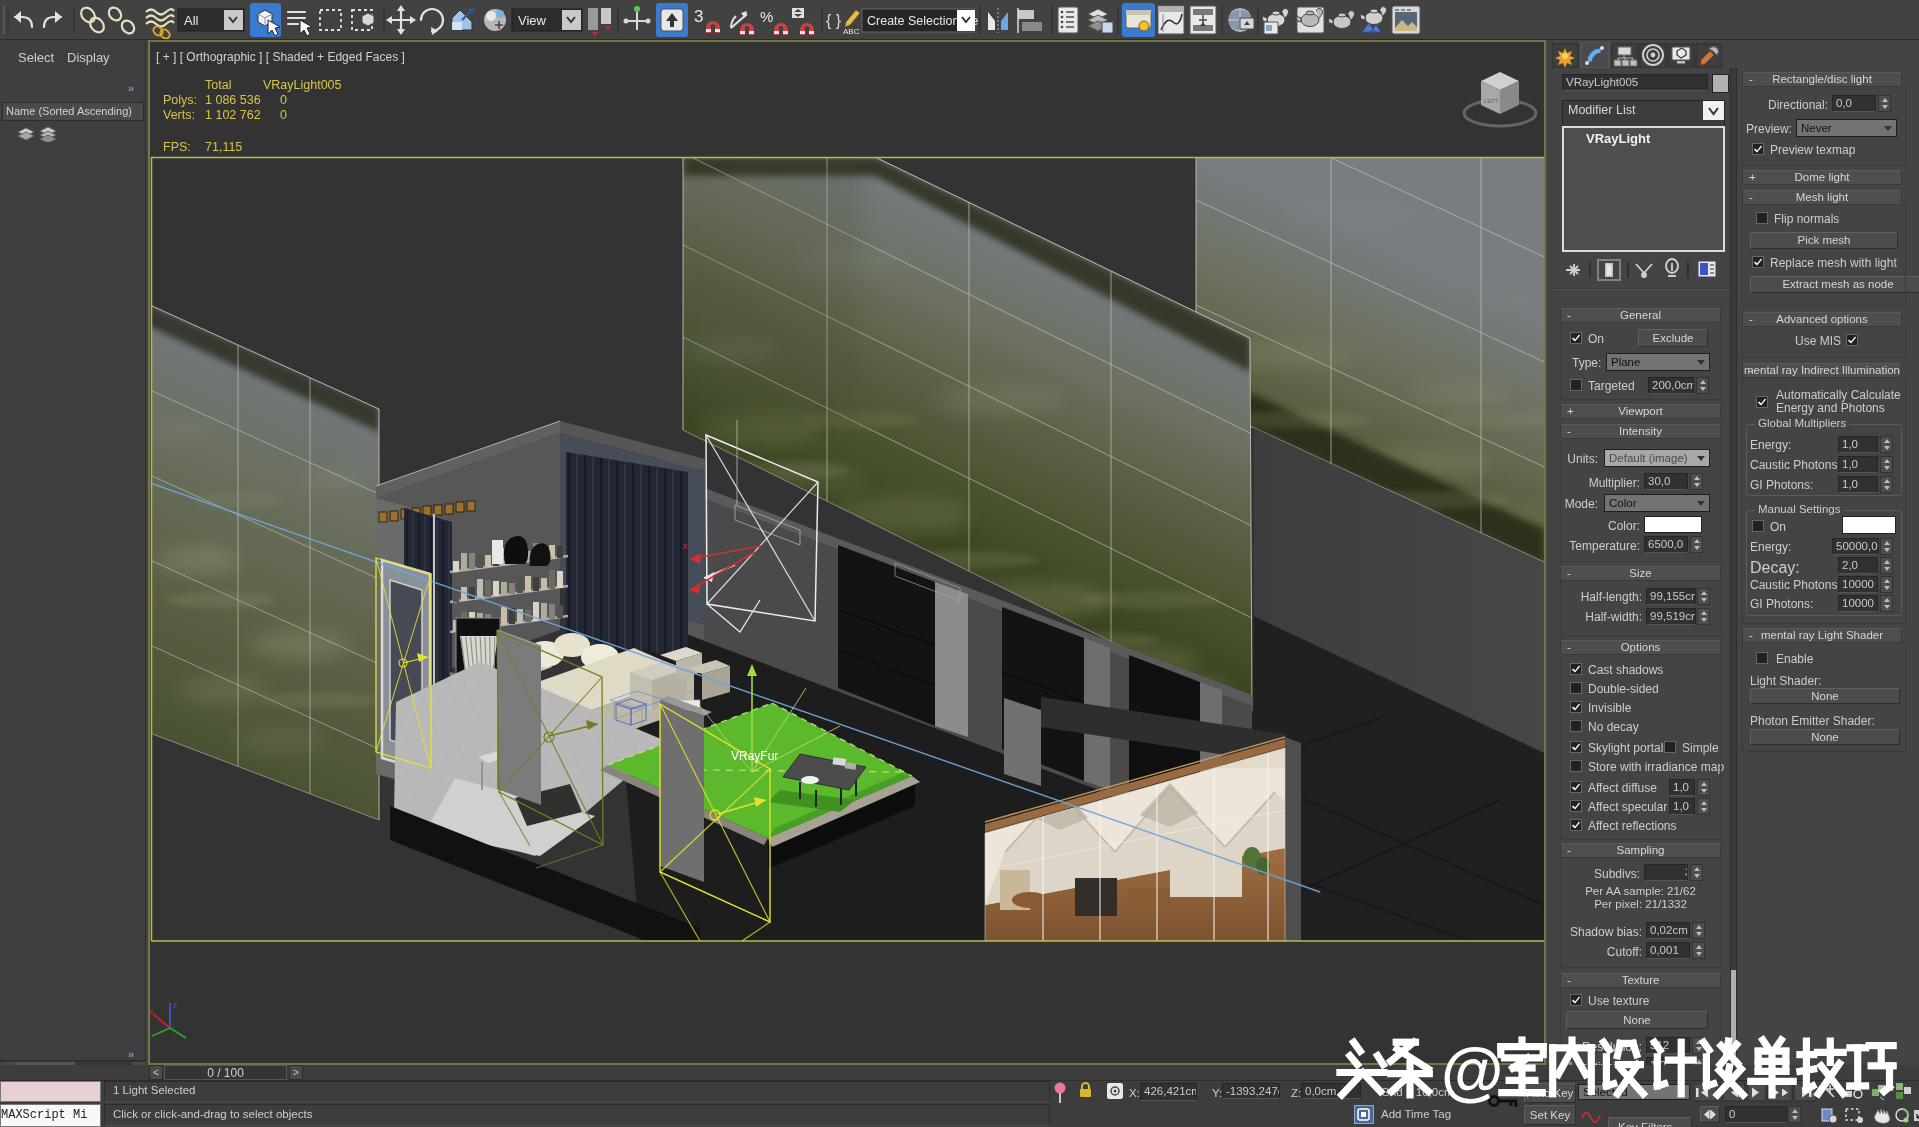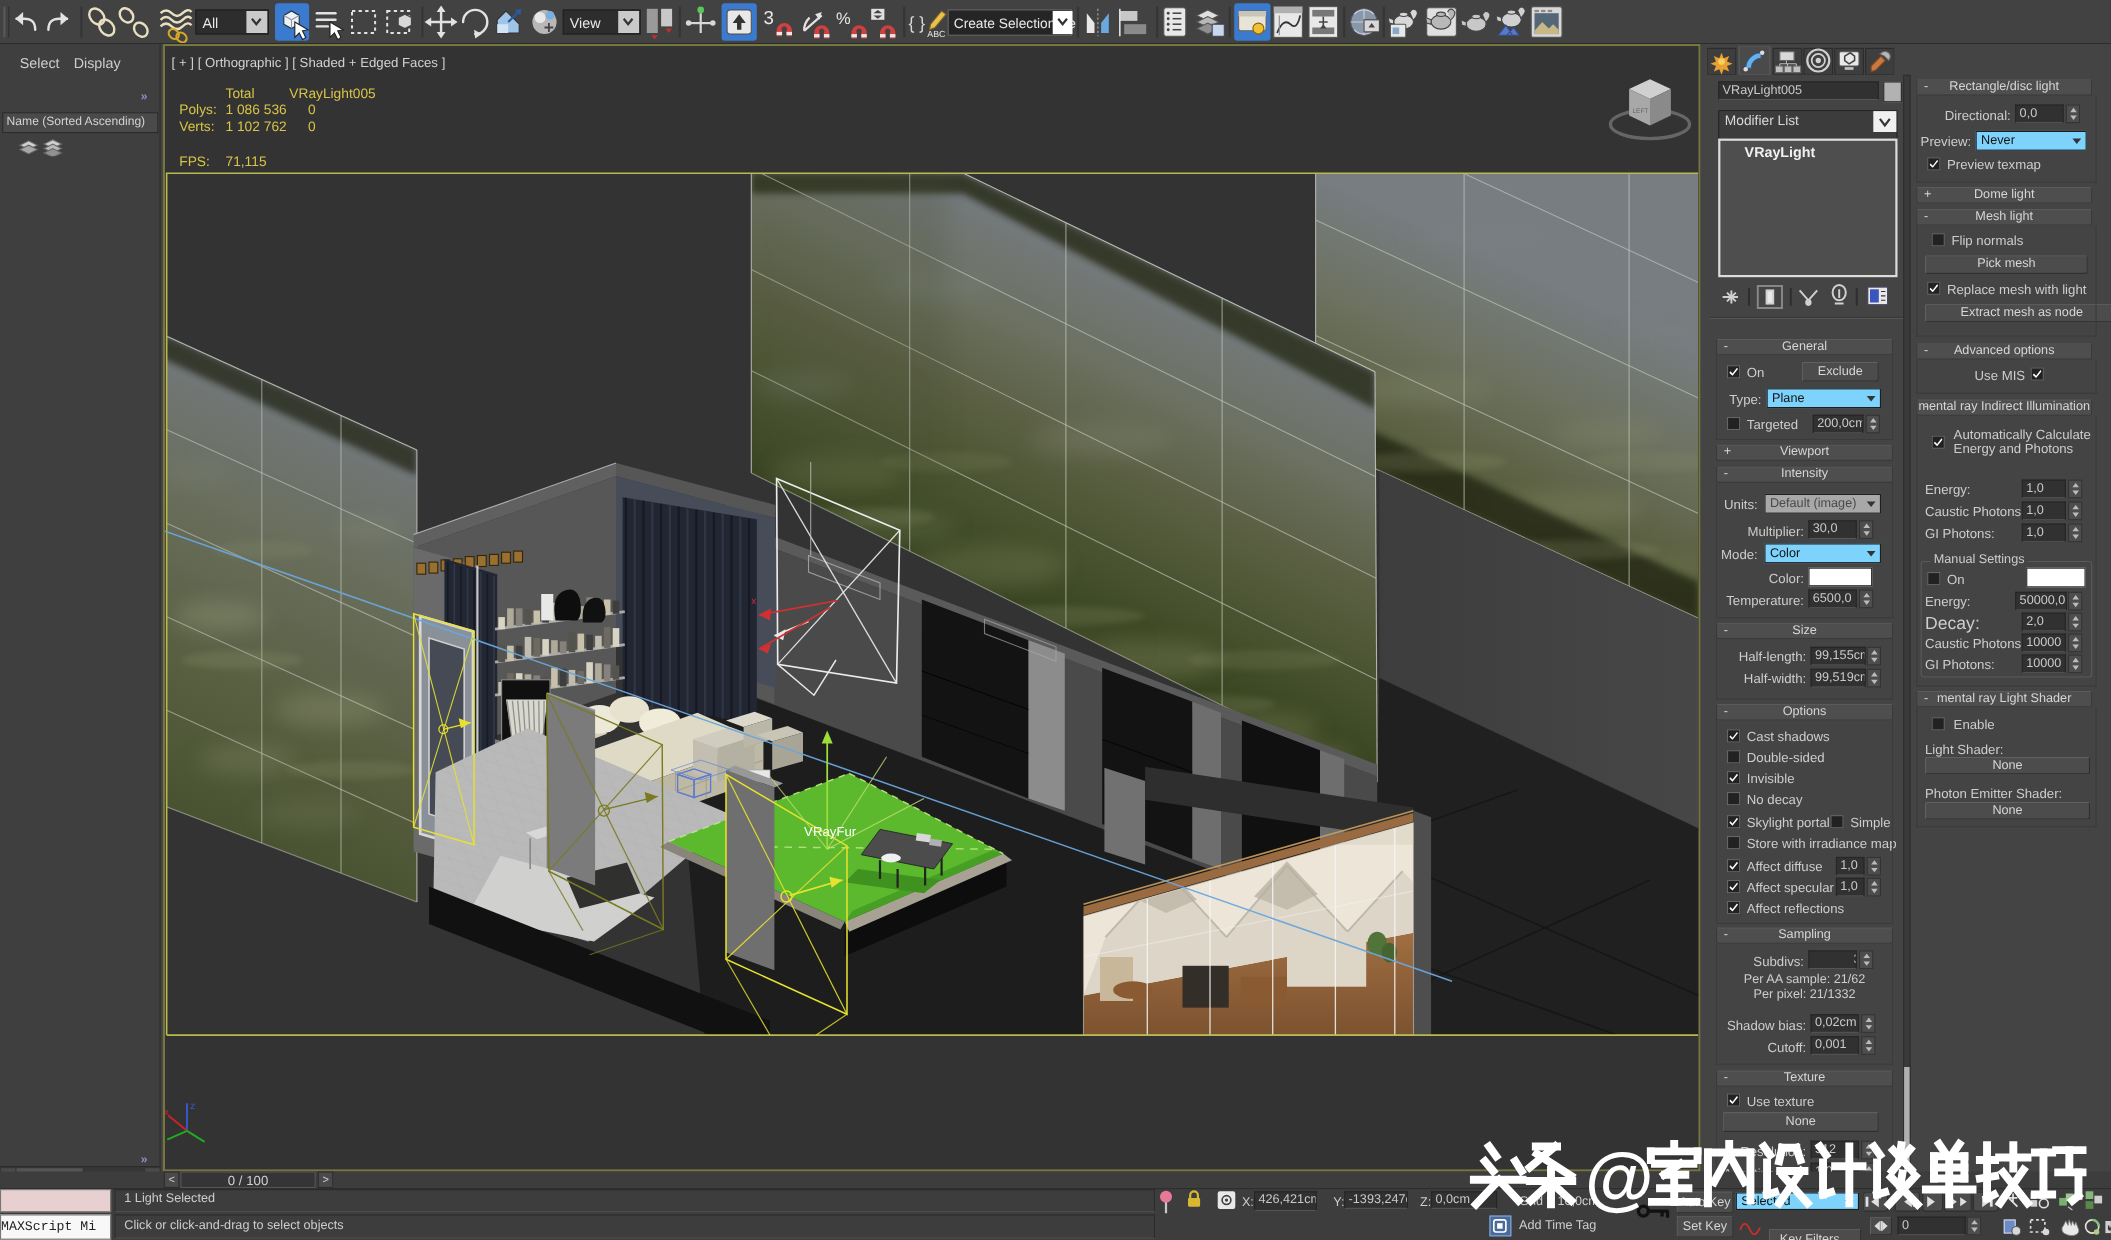--- a/index.html
+++ b/index.html
@@ -13,21 +13,21 @@
 .roll{position:absolute;height:15px;background:#4e4e4e;border:1px solid #393939;border-top-color:#5a5a5a;color:#d6d6d6;font-size:11.5px;text-align:center;line-height:13px;border-radius:2px;white-space:nowrap;overflow:hidden;}
 .roll b{position:absolute;left:6px;top:0;font-weight:normal;}
 .fld{position:absolute;height:17px;background:#313131;border:1px solid #262626;border-bottom-color:#555;color:#c9c9c9;font-size:11.5px;line-height:15px;padding-left:3px;white-space:nowrap;overflow:hidden;}
 .spn{position:absolute;width:13px;height:17px;background:#4d4d4d;border:1px solid #333;}
 .spn:before{content:"";position:absolute;left:3px;top:2px;border-left:3px solid transparent;border-right:3px solid transparent;border-bottom:4px solid #bbb;}
 .spn:after{content:"";position:absolute;left:3px;bottom:2px;border-left:3px solid transparent;border-right:3px solid transparent;border-top:4px solid #bbb;}
 .cb{position:absolute;width:12px;height:12px;background:#222;border:1px solid #666;}
 .cb.on:before{content:"";position:absolute;left:1px;top:1px;width:8px;height:8px;background:#fff;clip-path:polygon(13% 45%,38% 70%,88% 5%,100% 18%,38% 95%,0 60%);}
 .btn{position:absolute;background:#4c4c4c;border:1px solid #2e2e2e;border-top-color:#606060;border-left-color:#606060;color:#d6d6d6;font-size:11.5px;text-align:center;border-radius:2px;white-space:nowrap;overflow:hidden;}
 .txt{position:absolute;color:#cdcdcd;font-size:11.5px;white-space:nowrap;}
-.drop{position:absolute;height:18px;background:#7dd3fc;border:1px solid #1e1e1e;color:#111;font-size:11.5px;line-height:16px;padding-left:4px;white-space:nowrap;overflow:hidden;}
+.drop{position:absolute;height:18px;background:#737373;border:1px solid #1e1e1e;color:#111;font-size:11.5px;line-height:16px;padding-left:4px;white-space:nowrap;overflow:hidden;}
 .drop:after{content:"";position:absolute;right:4px;top:6px;border-left:4px solid transparent;border-right:4px solid transparent;border-top:5px solid #333;}
 .grp{position:absolute;border:1px solid #5a5a5a;border-radius:3px;}
 .grpt{position:absolute;top:-8px;left:8px;background:#444;padding:0 3px;color:#cdcdcd;font-size:11.5px;}
 </style>
 </head>
 <body>
 <div id="toolbar"><svg width="1919" height="40">
       <rect width="1919" height="40" fill="#424242"></rect>
       <line x1="4" y1="6" x2="4" y2="34" stroke="#585858" stroke-width="2"></line>
       <line x1="8" y1="6" x2="8" y2="34" stroke="#2e2e2e" stroke-width="1"></line>
@@ -829,20 +829,23 @@
     <div class="cb on" style="left:206px;top:216px;"></div>
     <div class="txt" style="left:224px;top:216px;color:#cdcdcd;font-size:12px;">Replace mesh with light</div>
     <div class="btn" style="left:204px;top:236px;width:176px;height:17px;line-height:15px;">Extract mesh as node</div>
     <div class="roll" style="left:196px;top:272px;width:160px;"><b>-</b>Advanced options</div>
     <div class="txt" style="left:249px;top:294px;color:#cdcdcd;font-size:12px;">Use MIS</div>
     <div class="cb on" style="left:300px;top:294px;"></div>
     <div class="roll" style="left:196px;top:323px;width:160px;"><b>-</b>mental ray Indirect Illumination</div>
     <div class="cb on" style="left:210px;top:356px;"></div>
     <div class="txt" style="left:230px;top:348px;color:#cdcdcd;font-size:12px;">Automatically Calculate</div>
     <div class="txt" style="left:230px;top:361px;color:#cdcdcd;font-size:12px;">Energy and Photons</div>
+    <div class="grp" style="left:200px;top:384px;width:156px;height:72px;">
+      <div class="grpt">Global Multipliers</div>
+    </div>
     <div class="txt" style="left:204px;top:398px;color:#cdcdcd;font-size:12px;">Energy:</div>
     <div class="fld" style="left:292px;top:396px;width:40px;">1,0</div>
     <div class="spn" style="left:334px;top:396px;"></div>
     <div class="txt" style="left:204px;top:418px;color:#cdcdcd;font-size:12px;">Caustic Photons:</div>
     <div class="fld" style="left:292px;top:416px;width:40px;">1,0</div>
     <div class="spn" style="left:334px;top:416px;"></div>
     <div class="txt" style="left:204px;top:438px;color:#cdcdcd;font-size:12px;">GI Photons:</div>
     <div class="fld" style="left:292px;top:436px;width:40px;">1,0</div>
     <div class="spn" style="left:334px;top:436px;"></div>
     <div class="grp" style="left:200px;top:470px;width:156px;height:106px;">

